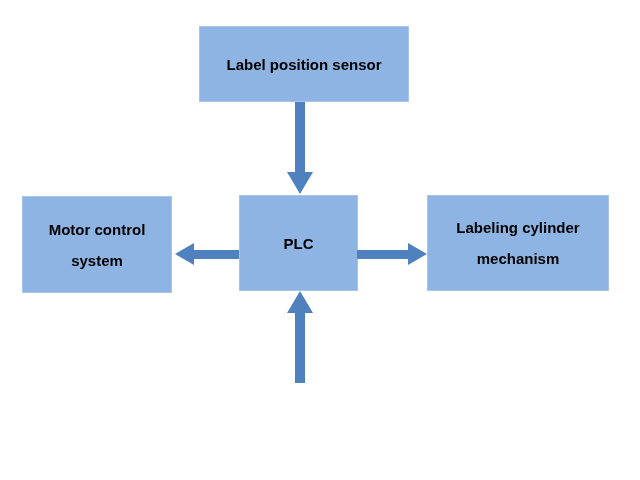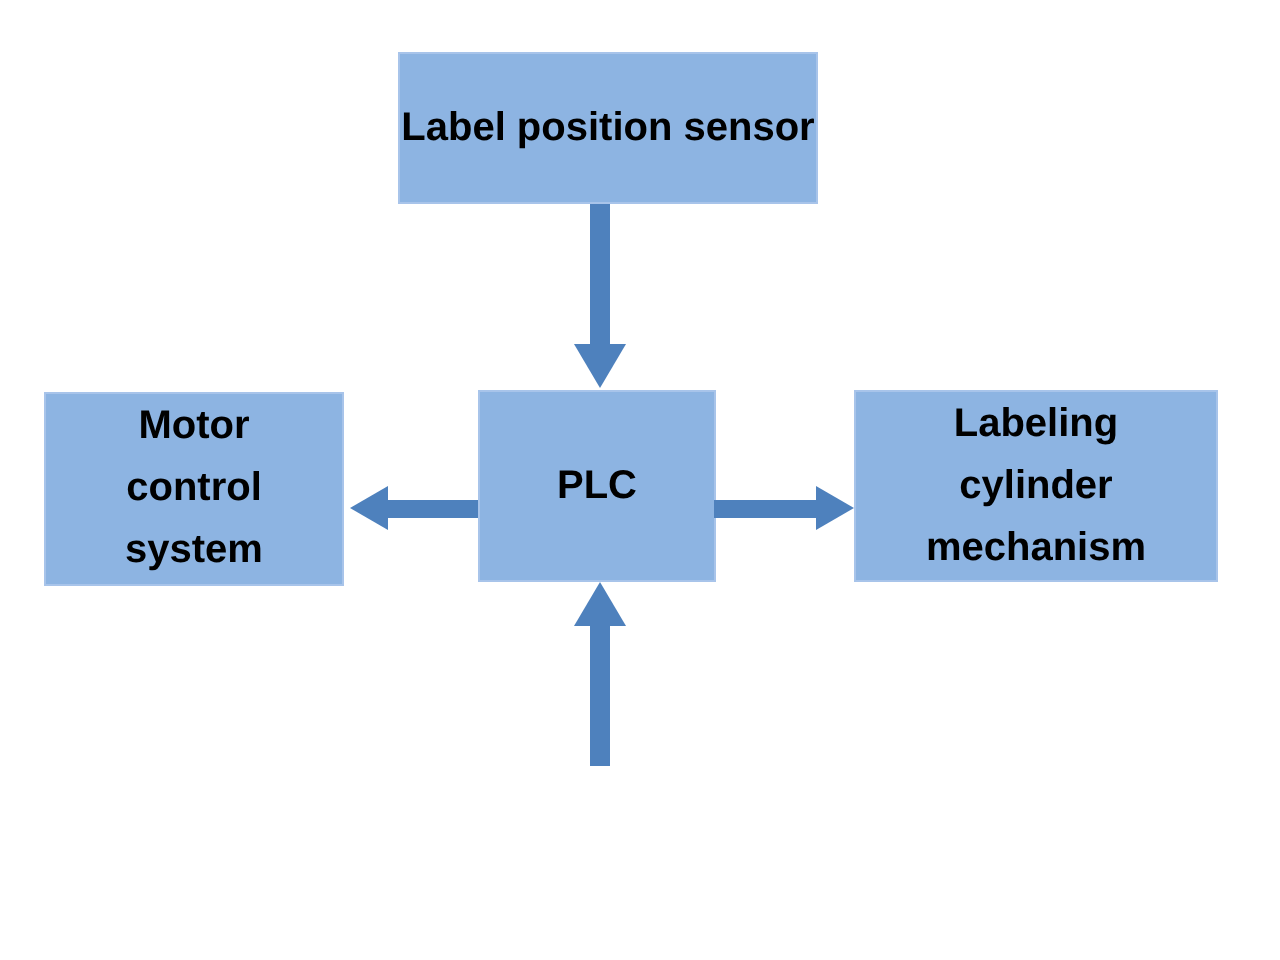--- a/index.html
+++ b/index.html
@@ -19,21 +19,21 @@
     position: absolute;
     box-sizing: border-box;
     background: var(--node-fill, #8DB4E2);
     border: 1px solid var(--node-border, #A8C4EA);
     display: flex;
     align-items: center;
     justify-content: center;
     text-align: center;
     color: var(--text, #000000);
     font-weight: bold;
-    font-size: 20px;
+    font-size: 15px;
     line-height: 31px;
   }
   #node-sensor   { left: 199px; top: 26px;  width: 210px; height: 76px; }
   #node-motor    { left: 22px;  top: 196px; width: 150px; height: 97px; padding: 0 14px; }
   #node-plc      { left: 239px; top: 195px; width: 119px; height: 96px; }
   #node-cylinder { left: 427px; top: 195px; width: 182px; height: 96px; padding: 0 10px; }
   #node-pedal    { left: 199px; top: 383px; width: 210px; height: 77px; }
 
   .arrow { position: absolute; }
   .stem  { position: absolute; background: var(--arrow, #4E81BD); }

